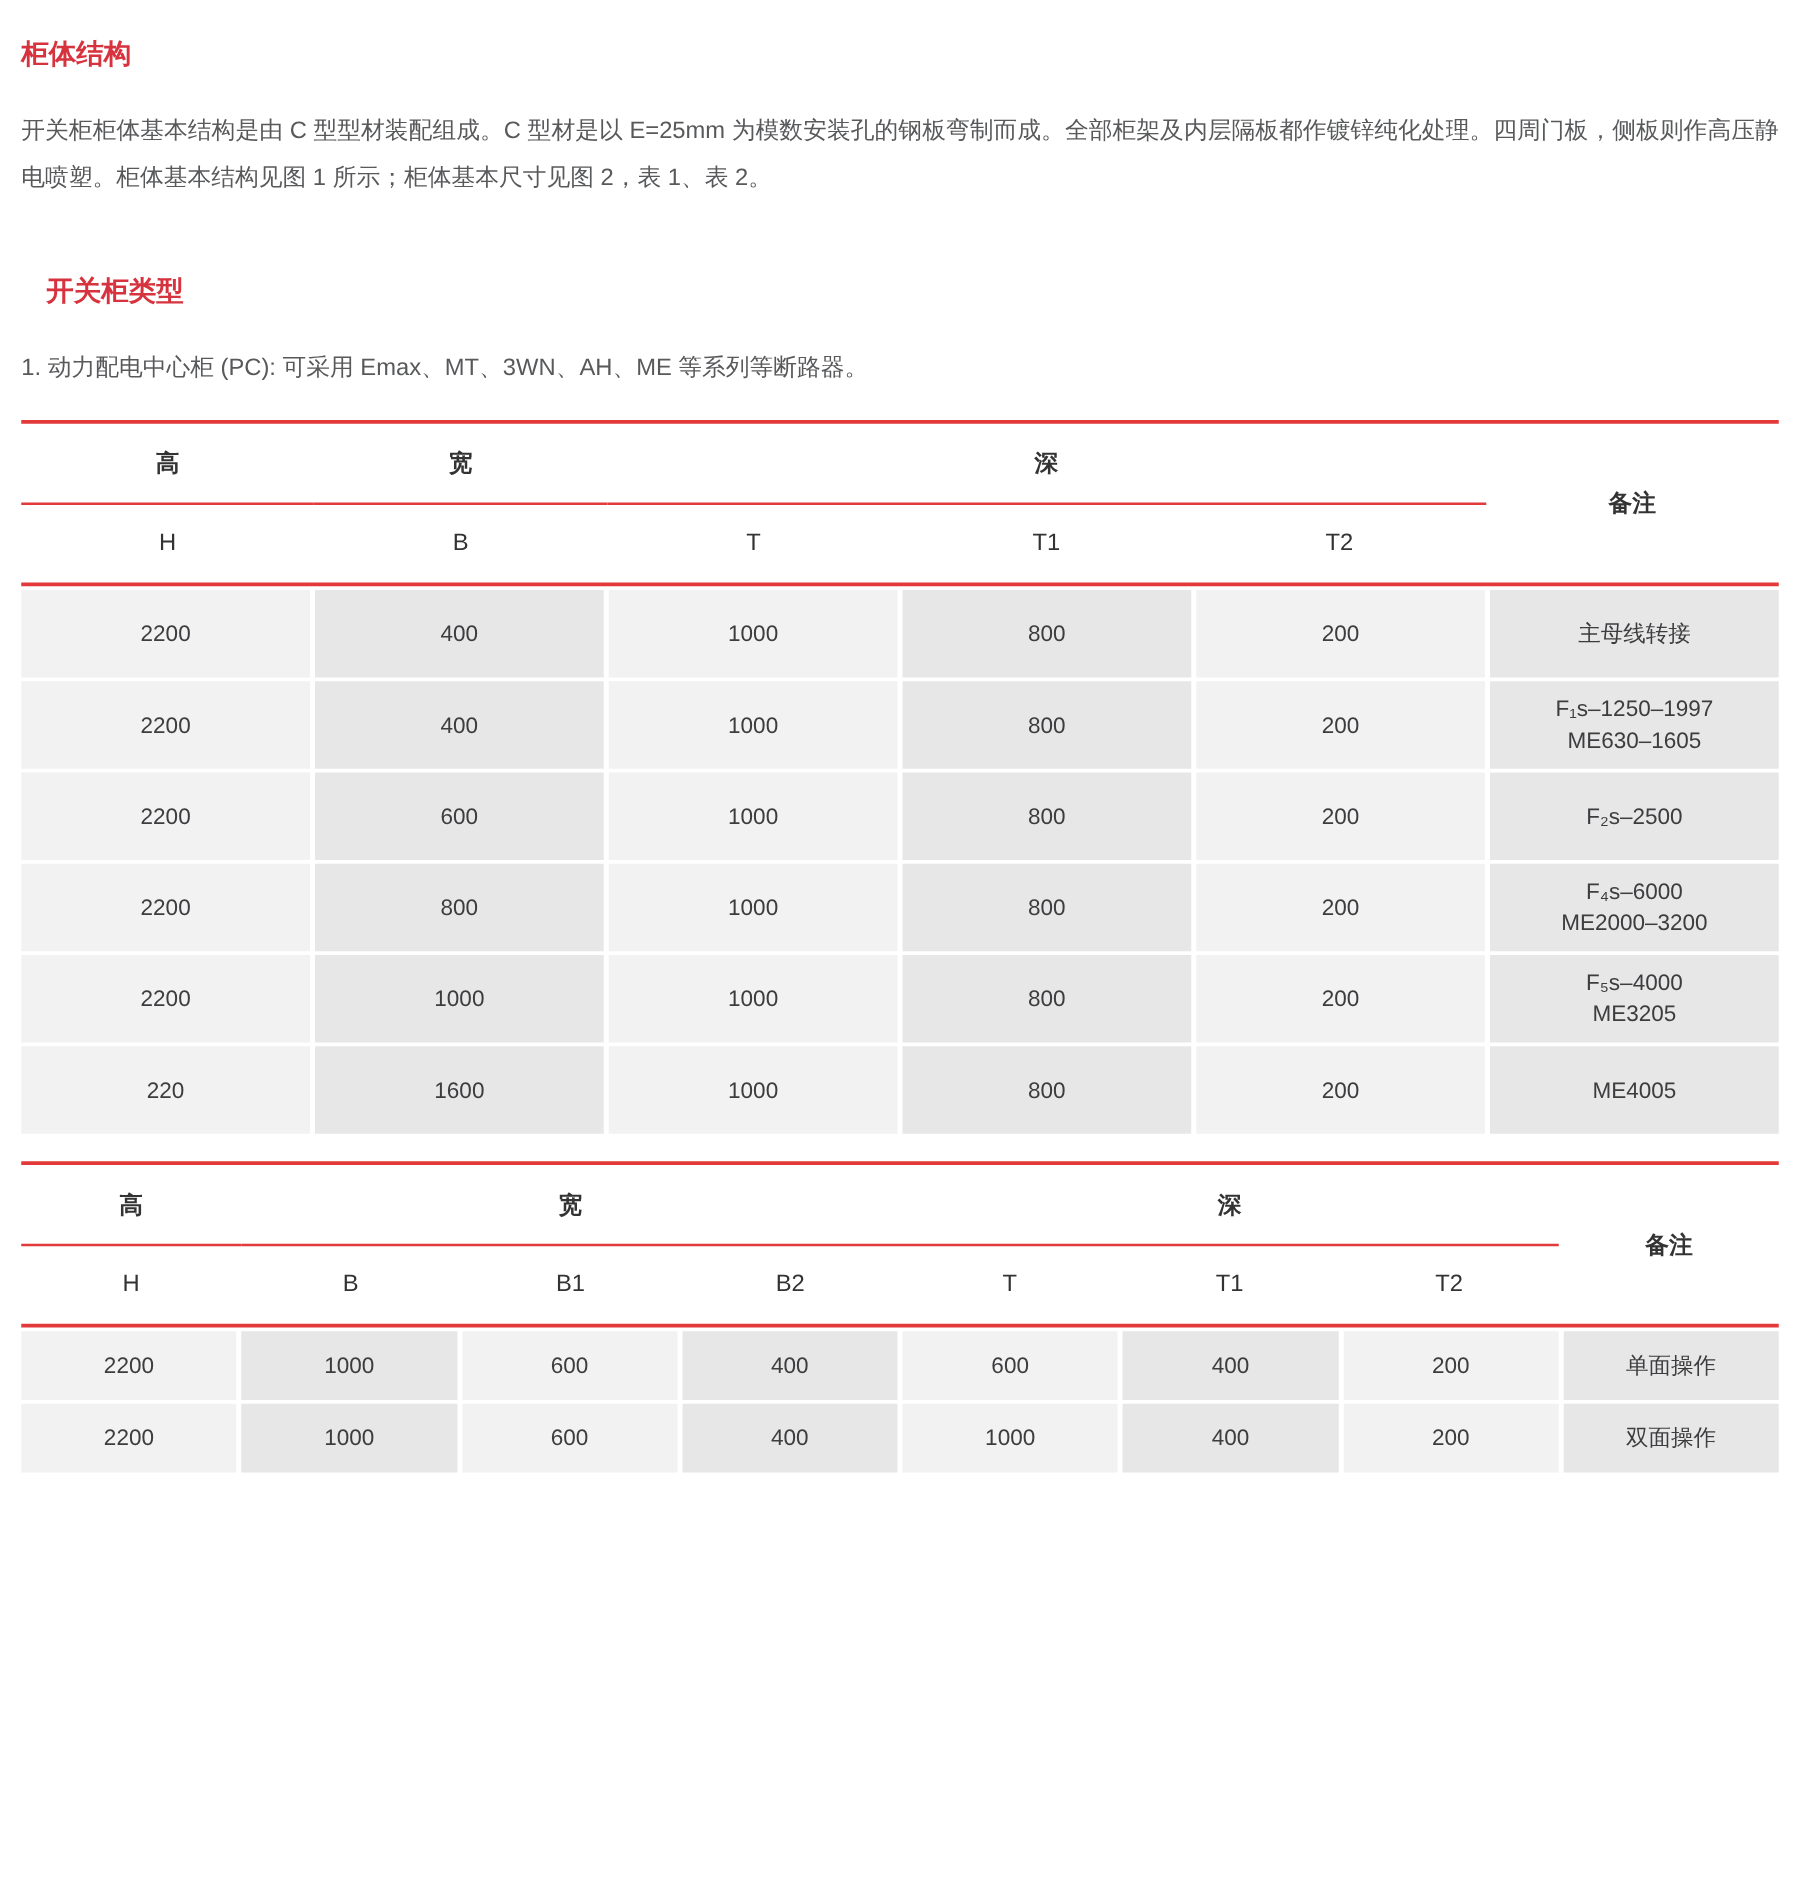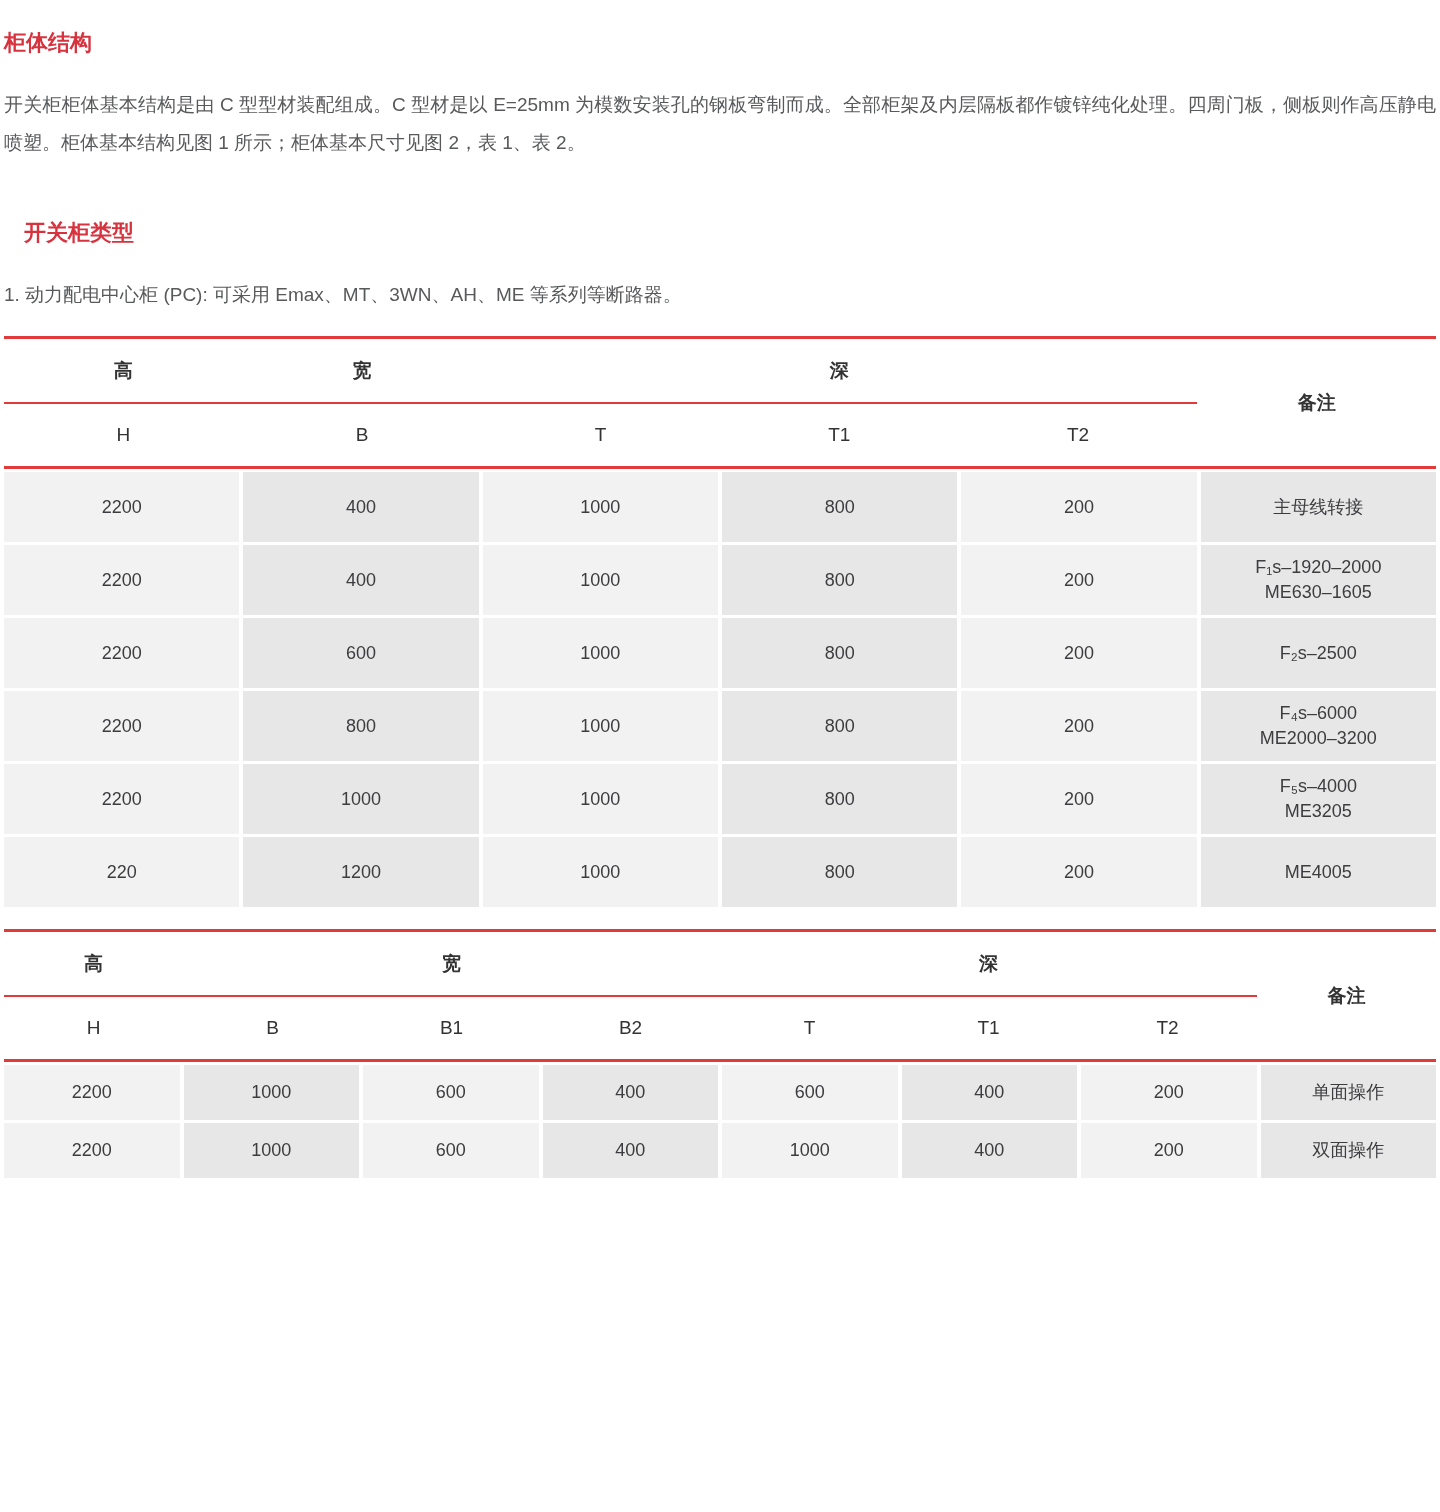--- a/index.html
+++ b/index.html
@@ -10,21 +10,21 @@
     --cell-light:#f2f2f3;
     --cell-dark:#e7e7e8;
   }
   *{box-sizing:border-box;}
   html,body{margin:0;padding:0;}
   body{
     width:1440px;height:1512px;background:#ffffff;
     font-family:"Liberation Sans","DejaVu Sans",sans-serif;
     color:var(--body-gray);
   }
-  .content{padding:0 4px;width:1440px;}
+  .content{padding:0 17px;width:1440px;}
 
   .sec-title{
     color:var(--red-text);font-size:22px;font-weight:bold;
     line-height:26px;margin:0;
   }
   .sec1-title{padding-top:30px;}
   .para{
     font-size:19px;line-height:38px;color:var(--body-gray);
     text-align:justify;margin:0;
   }
@@ -119,21 +119,21 @@
           <span></span>
         </div>
     </div>
     <div class="trow">
       <div class="td light">2200</div>
       <div class="td dark">400</div>
       <div class="td light">1000</div>
       <div class="td dark">800</div>
       <div class="td light">200</div>
       <div class="td dark">
-          <span>F₁s–1920–2000</span>
+          <span>F₁s–1250–1997</span>
           <span>ME630–1605</span>
         </div>
     </div>
     <div class="trow">
       <div class="td light">2200</div>
       <div class="td dark">600</div>
       <div class="td light">1000</div>
       <div class="td dark">800</div>
       <div class="td light">200</div>
       <div class="td dark">
@@ -158,21 +158,21 @@
       <div class="td light">1000</div>
       <div class="td dark">800</div>
       <div class="td light">200</div>
       <div class="td dark">
           <span>F₅s–4000</span>
           <span>ME3205</span>
         </div>
     </div>
     <div class="trow">
       <div class="td light">220</div>
-      <div class="td dark">1200</div>
+      <div class="td dark">1600</div>
       <div class="td light">1000</div>
       <div class="td dark">800</div>
       <div class="td light">200</div>
       <div class="td dark">
           <span>ME4005</span>
           <span></span>
         </div>
     </div>
   </div>
 

